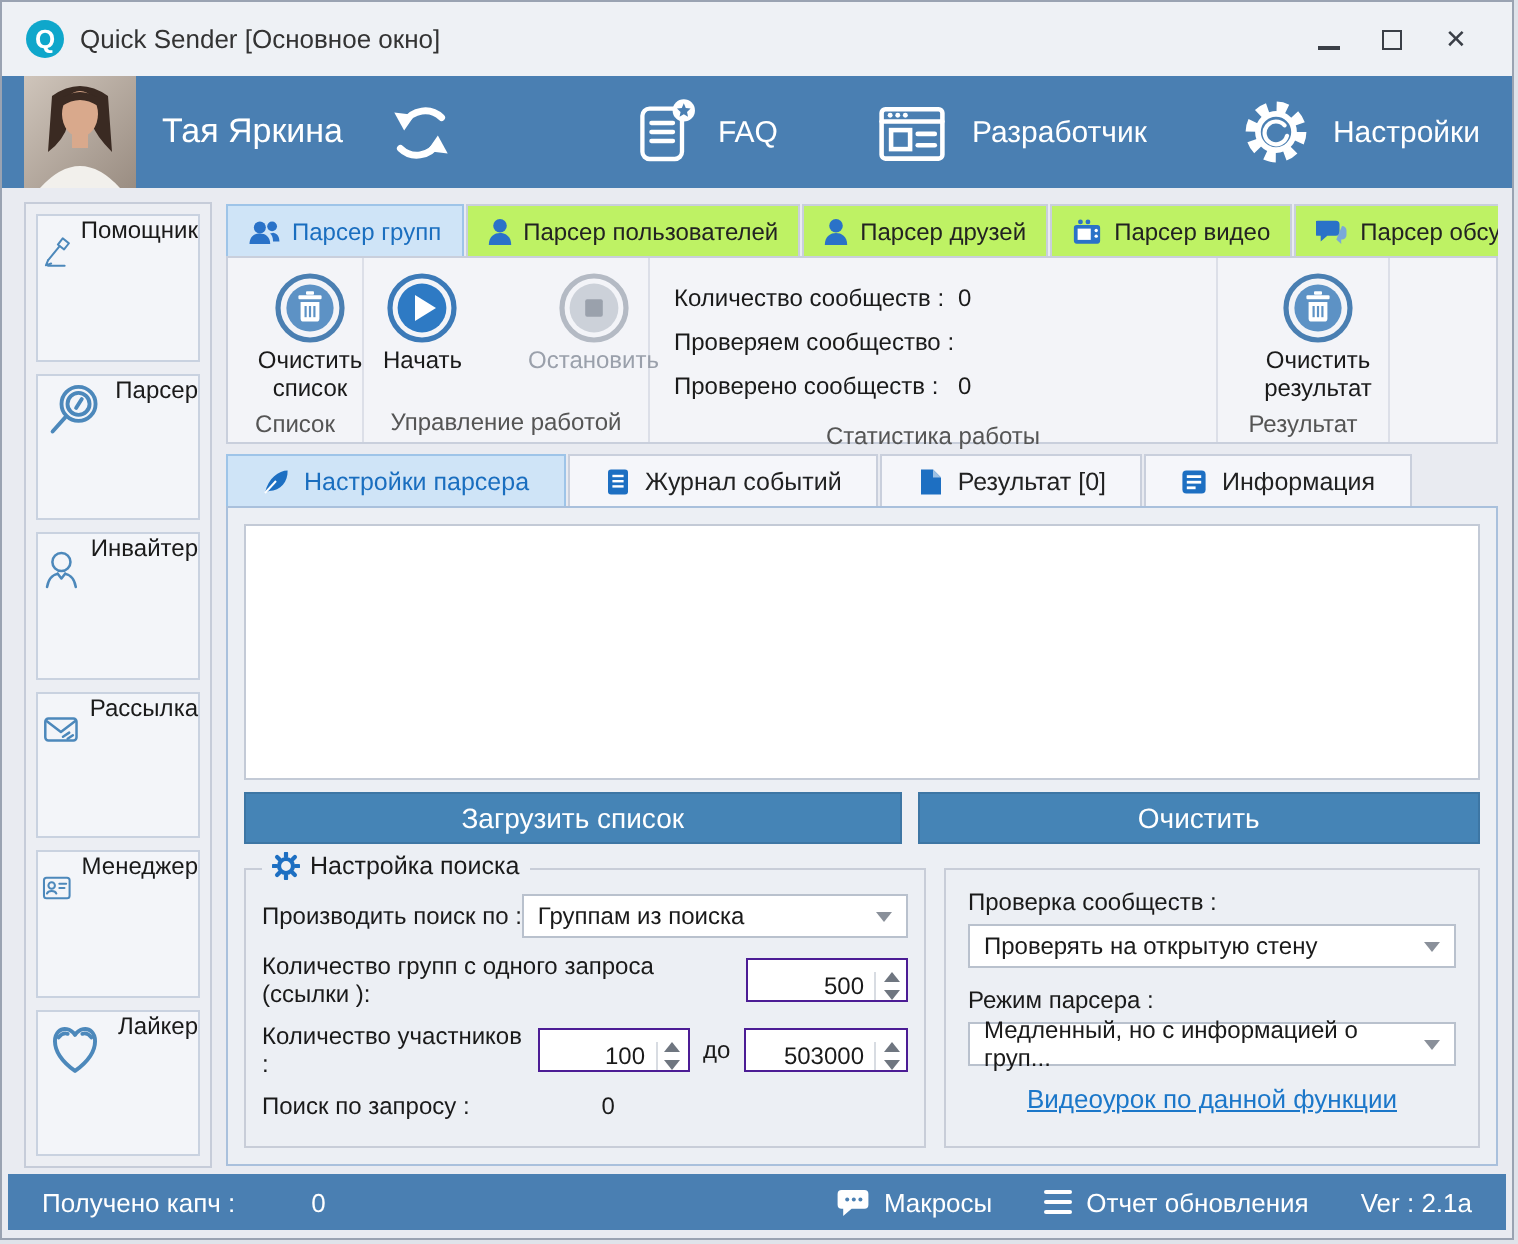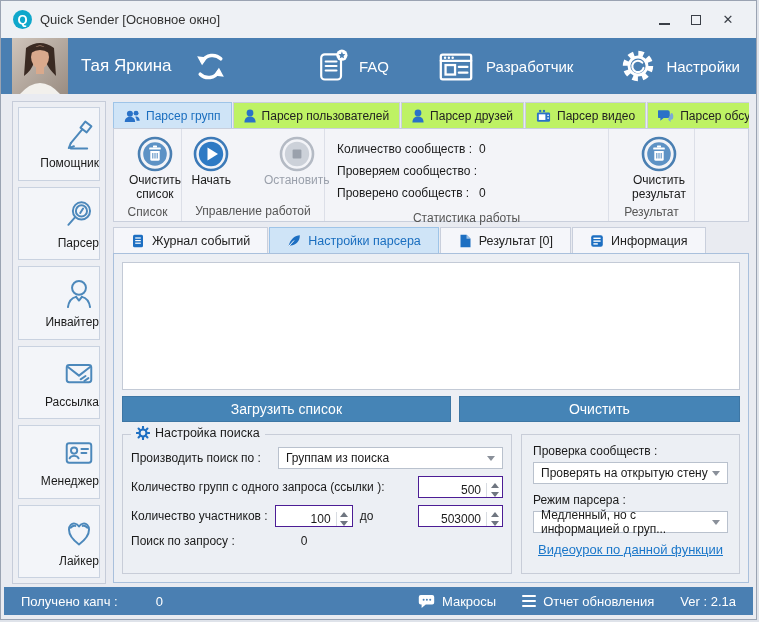--- a/index.html
+++ b/index.html
@@ -25,22 +25,22 @@
     display:flex;align-items:center;}
   .avatar{width:56px;height:56px;margin-left:11px;flex:none;display:block;}
   .username{color:#fff;font-size:17px;margin-left:13px;}
   .refresh-wrap{margin-left:20px;width:37px;height:37px;cursor:pointer;}
   .header-nav{margin-left:auto;display:flex;align-items:center;gap:46px;padding-right:16px;}
   .nav-item{display:flex;align-items:center;gap:9px;color:#fff;font-size:15px;cursor:pointer;}
   .nav-item svg{display:block;}
   
   .sidebar{position:absolute;left:11px;top:100px;width:94px;height:483px;
     border:1px solid #c6ccd9;background:#eceef3;padding:5px;display:flex;flex-direction:column;gap:6px;}
-  .side-btn{flex:1;background:#f3f5f9;border:1px solid #c9d2e0;display:flex;flex-direction:column;
-    align-items:flex-end;justify-content:center;gap:3px;cursor:pointer;}
+  .side-btn{flex:1;background:#f3f5f9;border:1px solid #c9d2e0;display:flex;flex-direction:row;
+    align-items:flex-start;justify-content:center;gap:3px;cursor:pointer;}
   .side-btn svg{width:40px;height:36px;color:#4c88bb;}
   .side-label{font-size:12px;color:#1a1a1a;}
   
   .main{position:absolute;left:112px;top:100px;width:636px;height:482px;}
   .tabstrip{height:27px;display:flex;align-items:flex-end;overflow:hidden;}
   .tab{height:26px;display:flex;align-items:center;gap:6px;padding:0 10px;font-size:12px;
     color:#222;background:#bef264;border:1px solid #c9cfdc;border-bottom:none;margin-right:1px;
     white-space:nowrap;cursor:pointer;flex:none;}
   .tab.active{background:#cfe4f7;color:#1a6ebf;border-color:#9ec4e8;}
   .tab svg{flex:none;}
@@ -68,21 +68,21 @@
     background:#eceff4;padding:8px;display:flex;flex-direction:column;}
   .list-area{width:100%;height:128px;flex:none;border:1px solid #c3cad6;background:#fff;
     resize:none;outline:none;font-family:"Liberation Sans",sans-serif;font-size:12px;}
   .btnrow{display:flex;gap:8px;margin-top:6px;flex:none;}
   .blue-btn{height:26px;background:#4584b6;border:1px solid #3d76a4;color:#fff;font-size:14px;
     display:flex;align-items:center;justify-content:center;cursor:pointer;}
   .blue-btn.load{flex:1.17;}
   .blue-btn.clear{flex:1;}
   .settings{display:flex;gap:9px;margin-top:12px;flex:1;}
   .groupbox{position:relative;border:1px solid #c8cdd8;}
-  .gb-left{width:390px;flex:none;padding:12px 8px 4px 8px;}
+  .gb-left{width:341px;flex:none;padding:12px 8px 4px 8px;}
   .gb-legend{position:absolute;top:-9px;left:8px;background:#eceff4;padding:0 5px;display:flex;
     align-items:center;gap:5px;font-size:12.5px;color:#1a1a1a;}
   .gb-legend svg{color:#1d6fc2;display:block;}
   .frow{display:flex;align-items:center;margin-bottom:7px;font-size:12px;color:#1a1a1a;}
   .frow:last-child{margin-bottom:0;}
   .sel{background:#fff;border:1px solid #b9c1cd;height:22px;display:flex;align-items:center;
     padding:0 7px;font-size:12px;cursor:pointer;}
   .sel .sel-arrow{margin-left:auto;width:0;height:0;border-left:4px solid transparent;
     border-right:4px solid transparent;border-top:5px solid #8a909a;}
   .spin{background:#fff;border:1px solid #4c1d95;height:22px;display:flex;align-items:flex-end;cursor:text;}
@@ -473,31 +473,31 @@
               </svg>
             <span class="lbl">Очистить результат</span>
           </div>
         </div>
         <div class="rg-caption">Результат</div>
       </div>
       <div class="rgroup" style="flex:1;border-right:none"></div>
     </div>
 
     <div class="subtabs">
+      <div class="subtab active">
+        <svg width="14" height="14" viewBox="0 0 14 14" style="color:#1d6fc2">
+            <use href="#s-quill"></use>
+          </svg>
+        <span>Настройки парсера</span>
+      </div>
       <div class="subtab">
         <svg width="14" height="14" viewBox="0 0 14 14" style="color:#1d6fc2">
             <use href="#s-journal"></use>
           </svg>
         <span>Журнал событий</span>
-      </div>
-      <div class="subtab active">
-        <svg width="14" height="14" viewBox="0 0 14 14" style="color:#1d6fc2">
-            <use href="#s-quill"></use>
-          </svg>
-        <span>Настройки парсера</span>
       </div>
       <div class="subtab">
         <svg width="14" height="14" viewBox="0 0 14 14" style="color:#1d6fc2">
             <use href="#s-page"></use>
           </svg>
         <span>Результат [0]</span>
       </div>
       <div class="subtab">
         <svg width="14" height="14" viewBox="0 0 14 14" style="color:#1d6fc2">
             <use href="#s-infotable"></use>
@@ -518,21 +518,21 @@
 
         <div class="groupbox gb-left">
           <div class="gb-legend">
             <svg width="14" height="14" viewBox="0 0 16 16">
                 <use href="#s-gearsmall"></use>
               </svg>
             <span>Настройка поиска</span>
           </div>
           <div class="frow">
             <span>Производить поиск по :</span>
-            <div class="sel" style="flex:1;margin-left:17px">
+            <div class="sel" style="flex:1;margin-left:0">
               <span>Группам из поиска</span>
               <i class="sel-arrow"></i>
             </div>
           </div>
           <div class="frow">
             <span>Количество групп с одного запроса (ссылки ):</span>
             <div class="spin" style="width:85px;margin-left:auto">
               <span class="v">500</span>
               <span class="arrows">
                   <i class="tri-up"></i>

